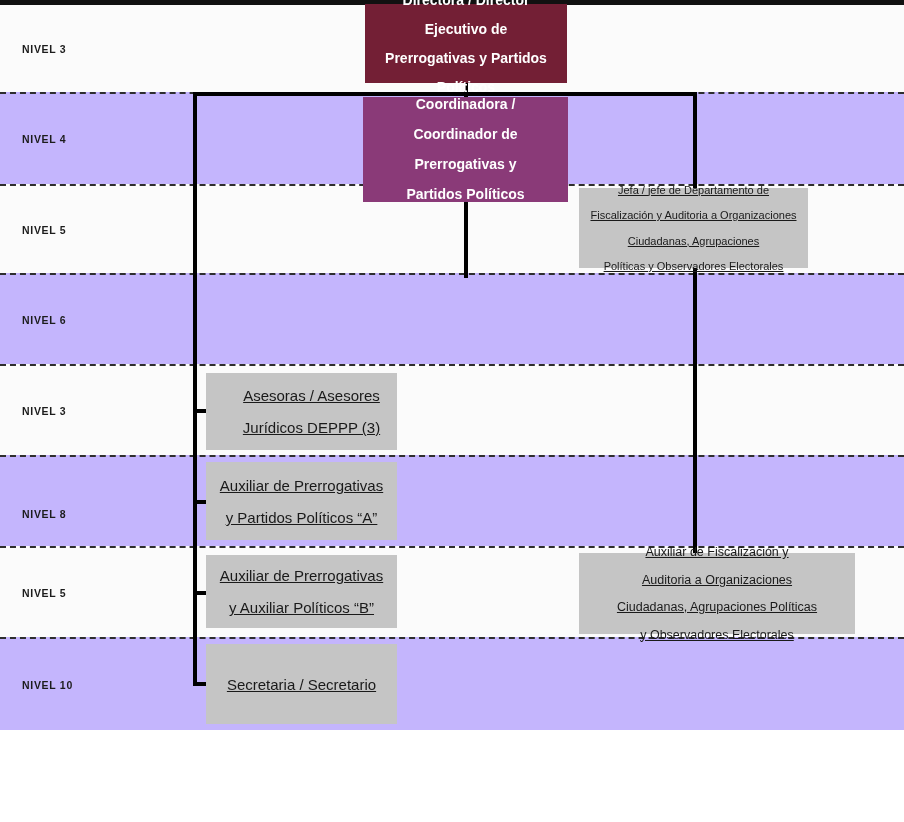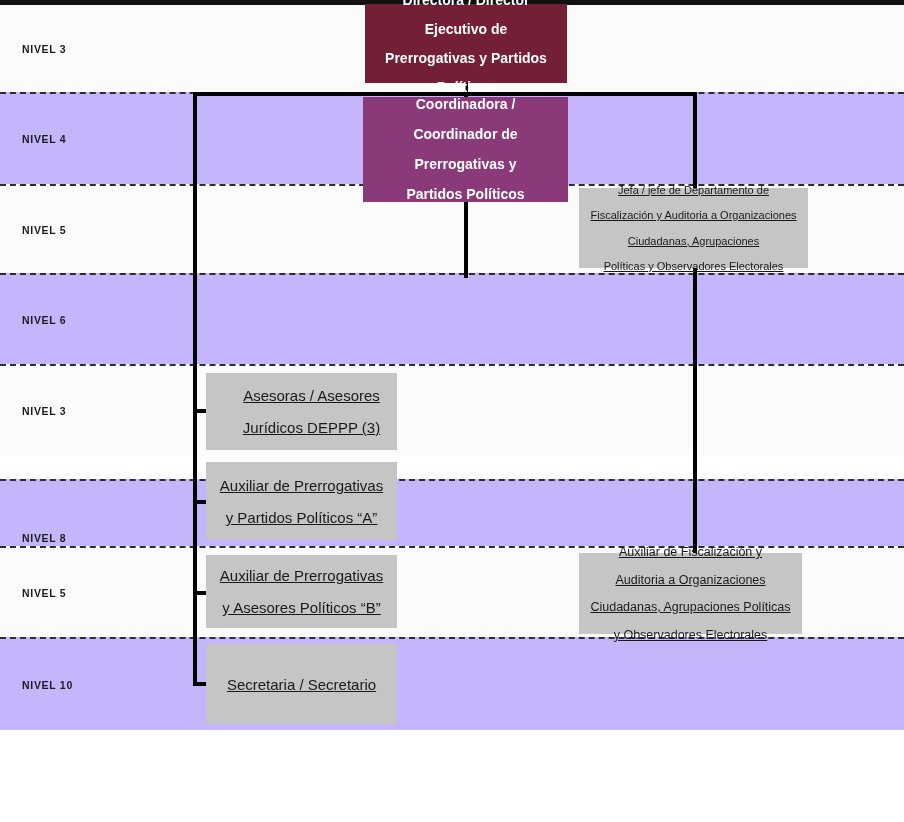--- a/index.html
+++ b/index.html
@@ -72,21 +72,21 @@
   </div>
   <div class="row row-light" style="top:184px; height:89px;">
     <span class="lvl-label">NIVEL 5</span>
   </div>
   <div class="row row-gray" style="top:273px; height:91px;">
     <span class="lvl-label">NIVEL 6</span>
   </div>
   <div class="row row-light" style="top:364px; height:91px;">
     <span class="lvl-label">NIVEL 3</span>
   </div>
-  <div class="row row-gray" style="top:479px; height:115px;">
+  <div class="row row-gray" style="top:455px; height:115px;">
     <span class="lvl-label">NIVEL 8</span>
   </div>
   <div class="row row-light" style="top:546px; height:91px;">
     <span class="lvl-label">NIVEL 5</span>
   </div>
   <div class="row row-gray" style="top:637px; height:93px;">
     <span class="lvl-label">NIVEL 10</span>
   </div>
 
   <div class="conn" style="left:464px; top:83px;  width:4px;   height:14px;"></div>
@@ -127,24 +127,24 @@
     <div>Jurídicos DEPPP (3)</div>
   </div>
 
   <div class="node node-gray txt-md" style="left:206px; top:462px; width:191px; height:78px;">
     <div>Auxiliar de Prerrogativas</div>
     <div>y Partidos Políticos “A”</div>
   </div>
 
   <div class="node node-gray txt-md" style="left:206px; top:555px; width:191px; height:73px;">
     <div>Auxiliar de Prerrogativas</div>
-    <div>y Asesores Políticos “B”</div>
+    <div>y Auxiliar Políticos “B”</div>
   </div>
 
-  <div class="node node-gray txt-xs" style="left:579px; top:553px; width:223px; height:81px;">
+  <div class="node node-gray txt-xs" style="left:579px; top:553px; width:276px; height:81px;">
     <div>Auxiliar de Fiscalización y</div>
     <div>Auditoria a Organizaciones</div>
     <div>Ciudadanas, Agrupaciones Políticas</div>
     <div>y Observadores Electorales</div>
   </div>
 
   <div class="node node-gray txt-md" style="left:206px; top:644px; width:191px; height:80px;">
     <div>Secretaria / Secretario</div>
   </div>
 

